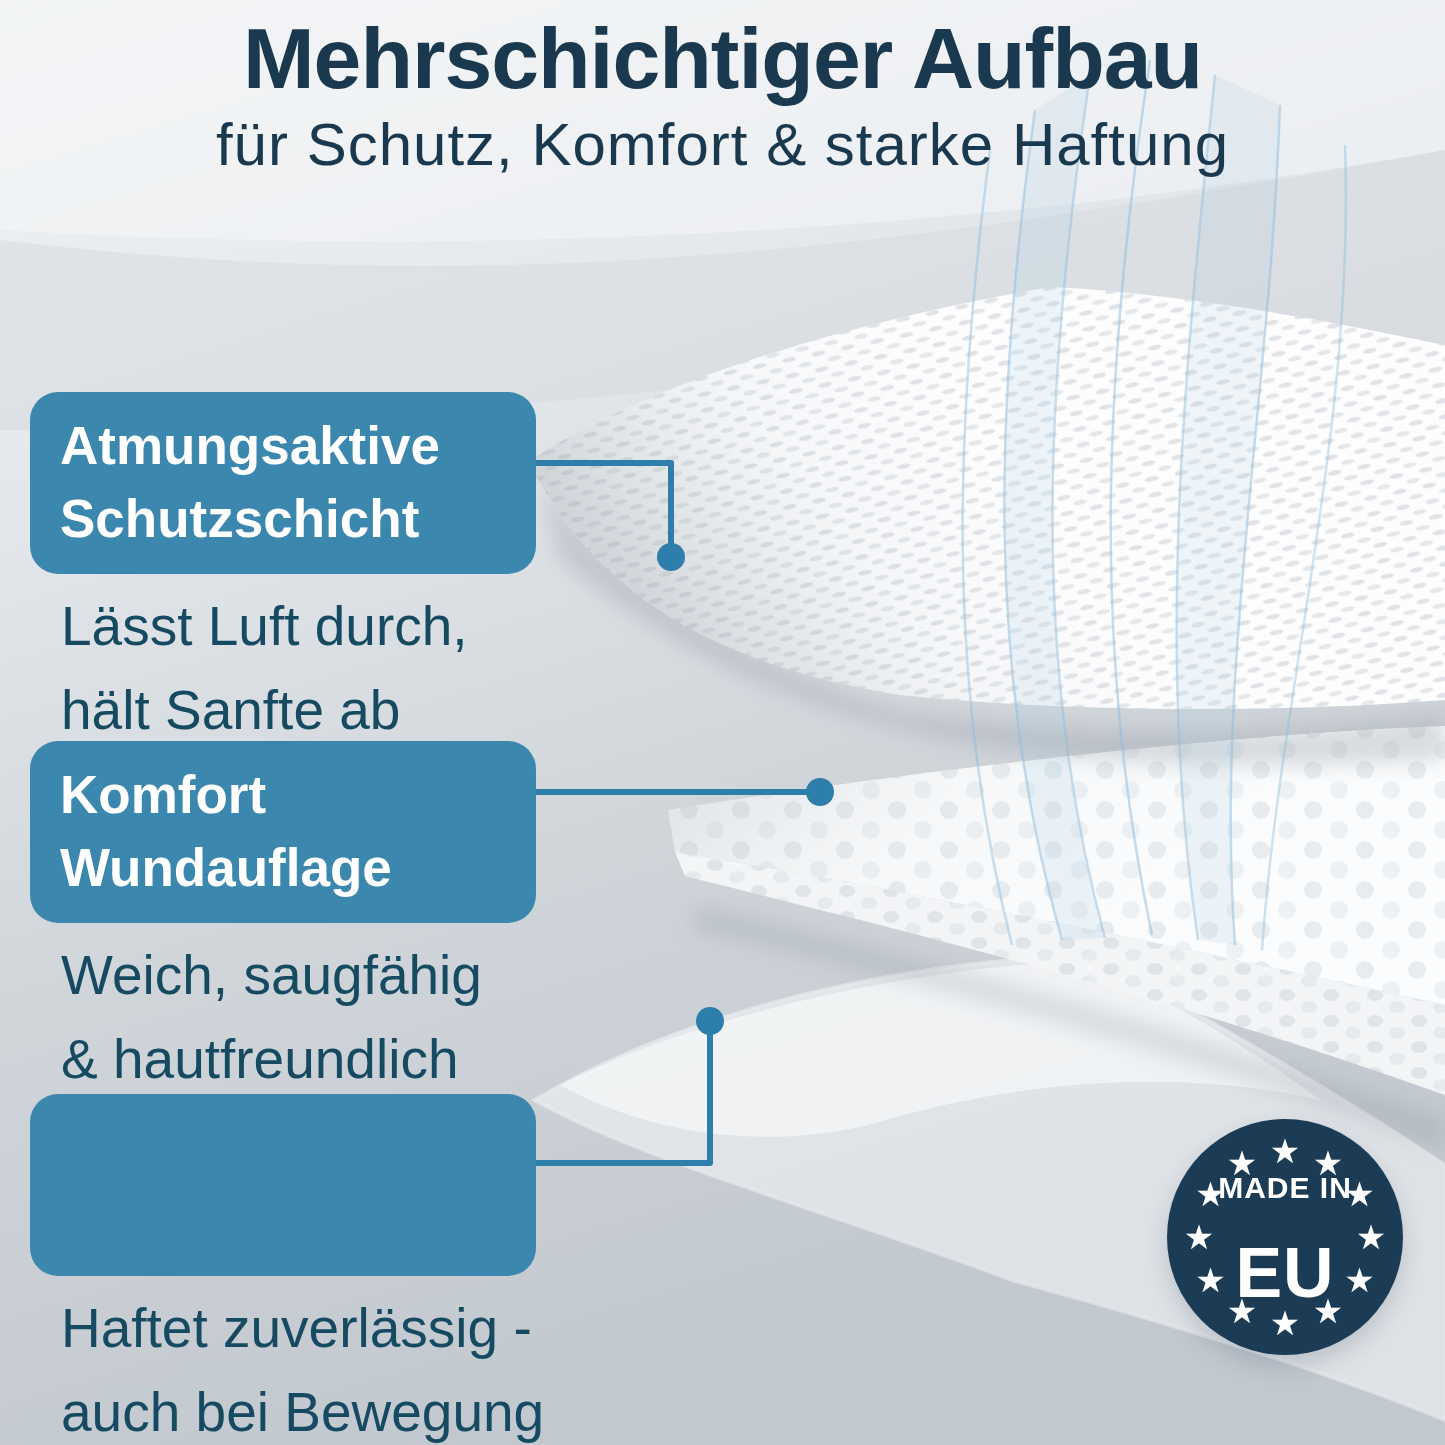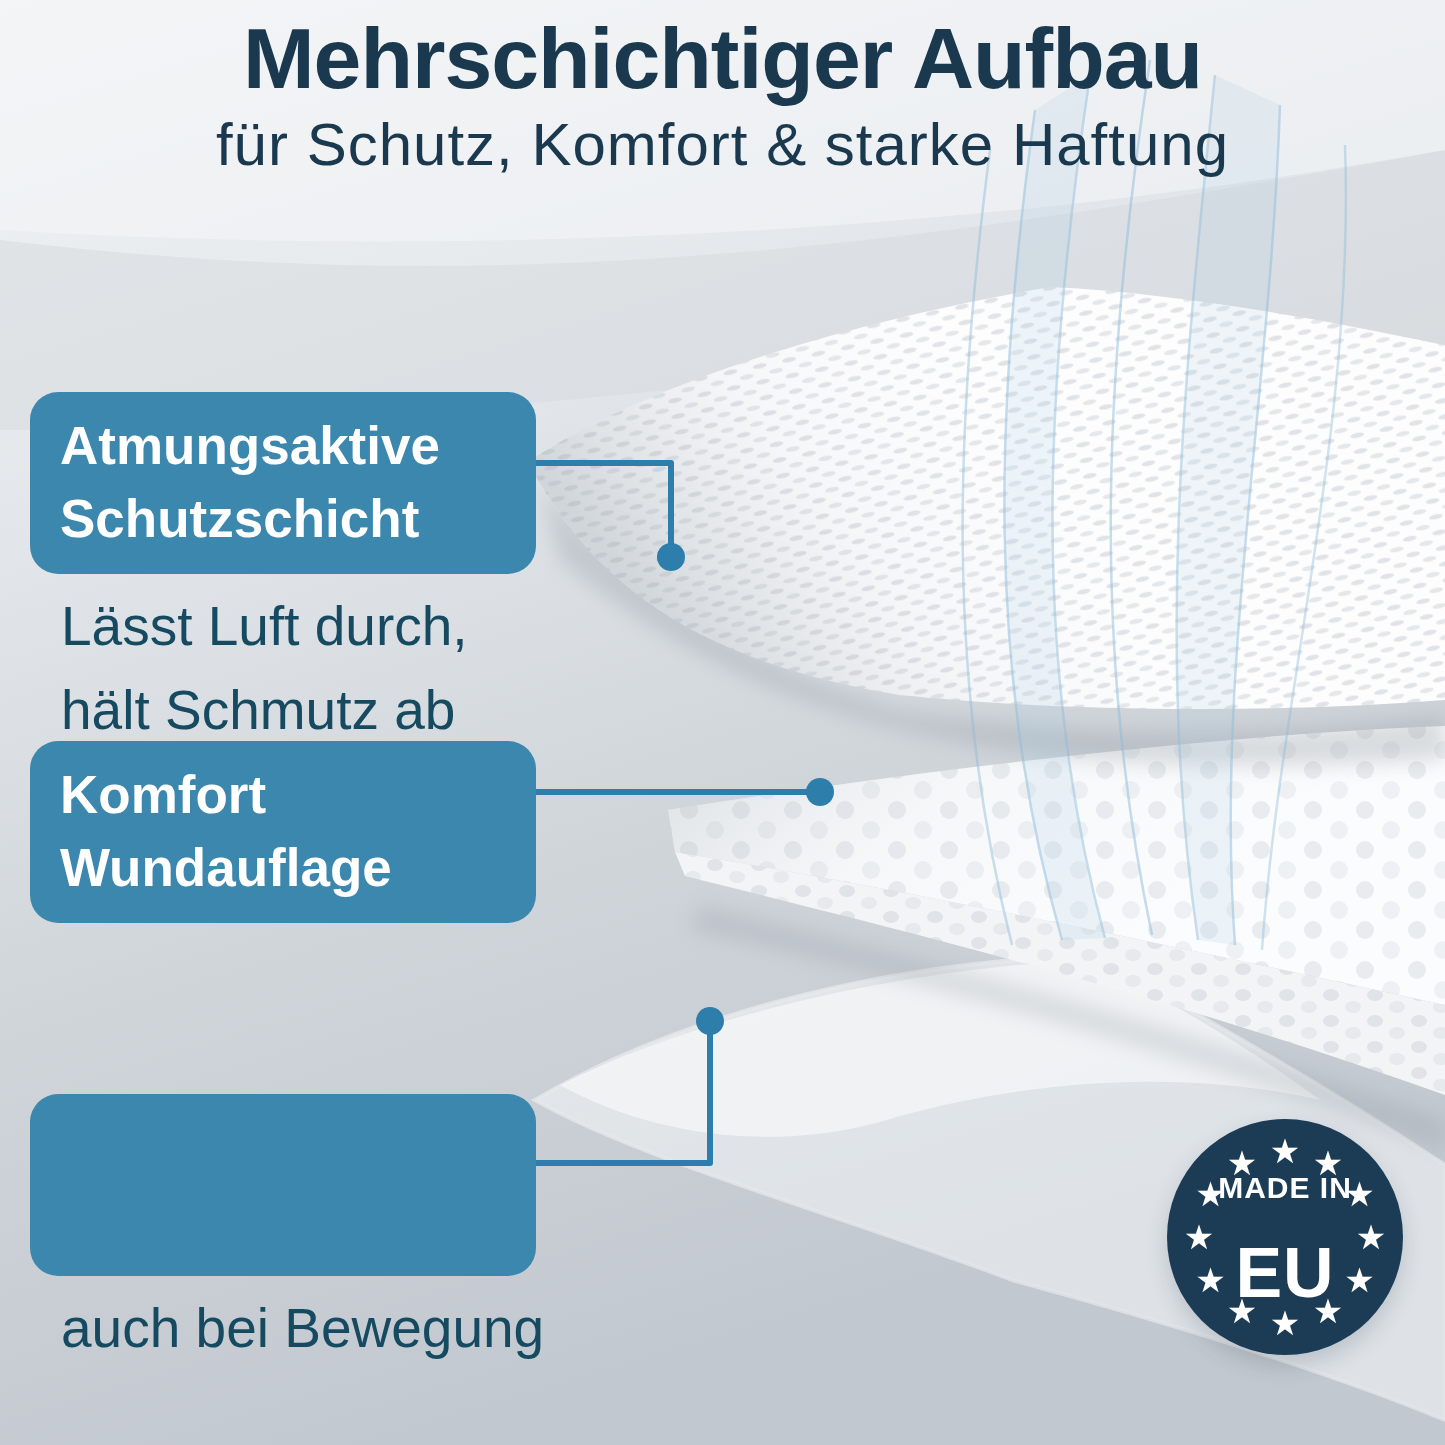--- a/index.html
+++ b/index.html
@@ -170,35 +170,40 @@
     <p class="subtitle">für Schutz, Komfort &amp; starke Haftung</p>
   </div>
 
   <div class="callout callout-1">
     <div class="badge">
       <span>Atmungsaktive</span>
       <span>Schutzschicht</span>
     </div>
     <div class="desc">
       <span>Lässt Luft durch,</span>
-      <span>hält Schmutz ab</span>
+      <span>hält Sanfte ab</span>
     </div>
   </div>
 
   <div class="callout callout-2">
     <div class="badge">
       <span>Komfort</span>
       <span>Wundauflage</span>
     </div>
+    <div class="desc">
+      <span>Weich, saugfähig</span>
+      <span>&amp; hautfreundlich</span>
+    </div>
   </div>
 
   <div class="callout callout-3">
     <div class="badge">
     </div>
     <div class="desc">
+      <span>Haftet zuverlässig -</span>
       <span>auch bei Bewegung</span>
     </div>
   </div>
 
   <div class="eu">
     <div class="eu-stars">
         <span class="eu-star" style="transform: translate(-50%, -50%) rotate(0deg) translateY(-86px) rotate(0deg);">★</span>
         <span class="eu-star" style="transform: translate(-50%, -50%) rotate(30deg) translateY(-86px) rotate(-30deg);">★</span>
         <span class="eu-star" style="transform: translate(-50%, -50%) rotate(60deg) translateY(-86px) rotate(-60deg);">★</span>
         <span class="eu-star" style="transform: translate(-50%, -50%) rotate(90deg) translateY(-86px) rotate(-90deg);">★</span>

